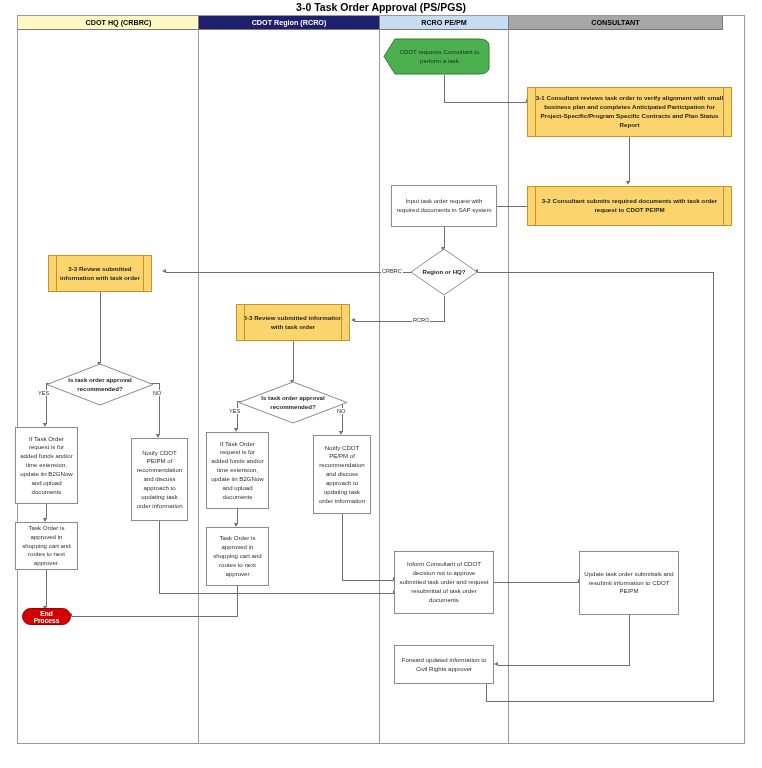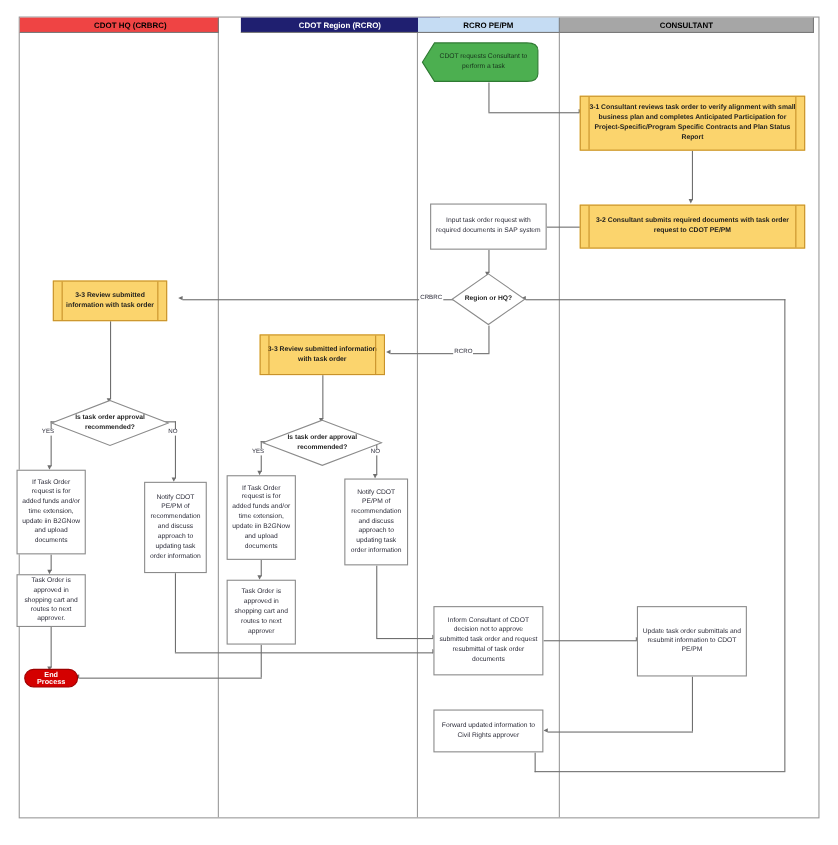--- a/index.html
+++ b/index.html
@@ -71,33 +71,34 @@
   .ar-d{border-left:2.6px solid transparent;border-right:2.6px solid transparent;border-top:4.2px solid #6f6f6f;}
 
   .edgelbl{position:absolute;font-size:5.6px;color:#2d2d3a;background:#fff;
            padding:0 1px;z-index:5;white-space:nowrap;}
 </style>
 </head>
 <body>
 
 <div id="root">
 
+  <div class="title">3-0 Task Order Approval (PS/PGS)</div>
 
   <div class="lane-frame">
 
-    <div class="lane-header" style="left:0;width:181px;background:#ef4444;color:#000;padding-left:21px;">
+    <div class="lane-header" style="left:0;width:181px;background:#fef9c3;color:#000;padding-left:21px;">
       <span>CDOT HQ (CRBRC)</span>
     </div>
-    <div class="lane-header" style="left:181px;width:181px;background:#1F1F70;color:#fff;margin-left:20px;">
+    <div class="lane-header" style="left:181px;width:181px;background:#1F1F70;color:#fff;">
       <span>CDOT Region (RCRO)</span>
     </div>
     <div class="lane-header" style="left:362px;width:129px;background:#C5DCF3;color:#000;">
       <span>RCRO PE/PM</span>
     </div>
-    <div class="lane-header lane-last" style="left:491px;width:231px;background:#A6A6A6;color:#000;">
+    <div class="lane-header lane-last" style="left:491px;width:214px;background:#A6A6A6;color:#000;">
       <span>CONSULTANT</span>
     </div>
 
     <div class="lane-body" style="left:0;width:181px;"></div>
     <div class="lane-body" style="left:181px;width:181px;"></div>
     <div class="lane-body" style="left:362px;width:129px;"></div>
     <div class="lane-body lane-last" style="left:491px;width:235px;"></div>
   </div>
 
   <div class="ln lv" style="left:444px;top:75px;height:27px;"></div>

